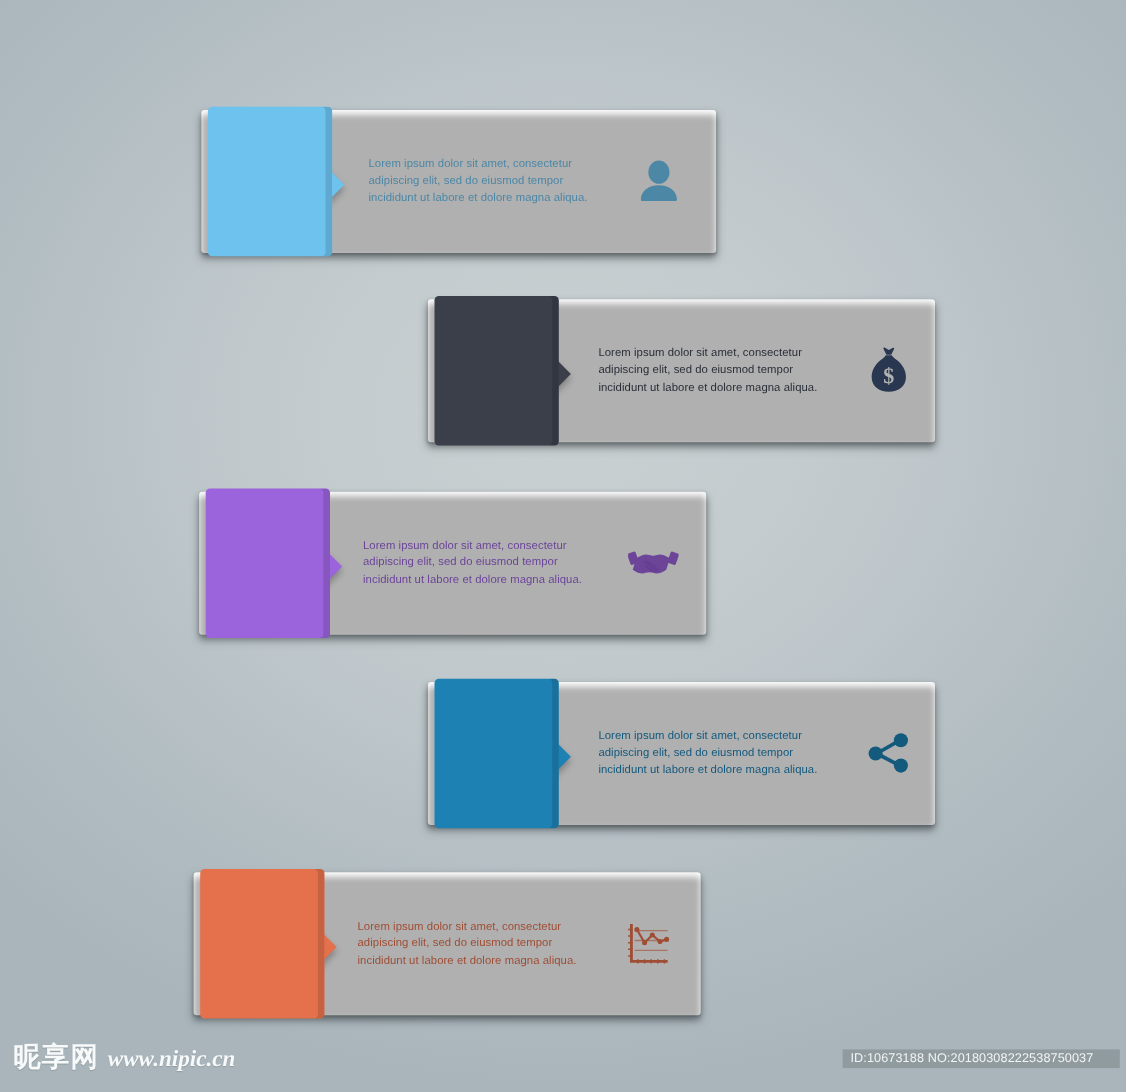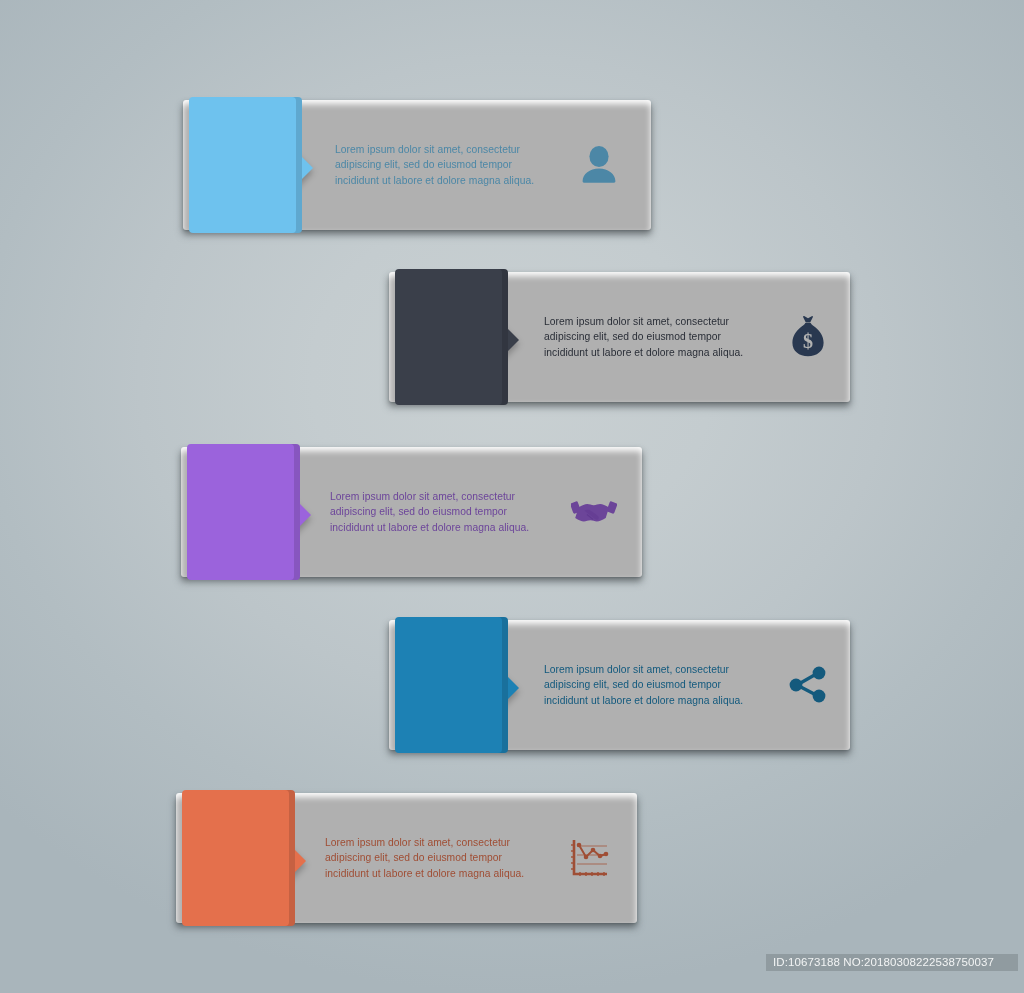--- a/index.html
+++ b/index.html
@@ -332,14 +332,18 @@
               <circle cx="32" cy="19" r="2.3"></circle>
               <circle cx="38" cy="17" r="2.3"></circle>
             </g>
           </svg>
         </div>
       </div>
     </div>
 
   </div>
 
+  <div class="wm-logo">
+    <span class="wm-cn">昵享网</span>
+    <span class="wm-url">www.nipic.cn</span>
+  </div>
   <div class="wm-id">ID:10673188 NO:20180308222538750037</div>
 </div>
 
 </body></html>

